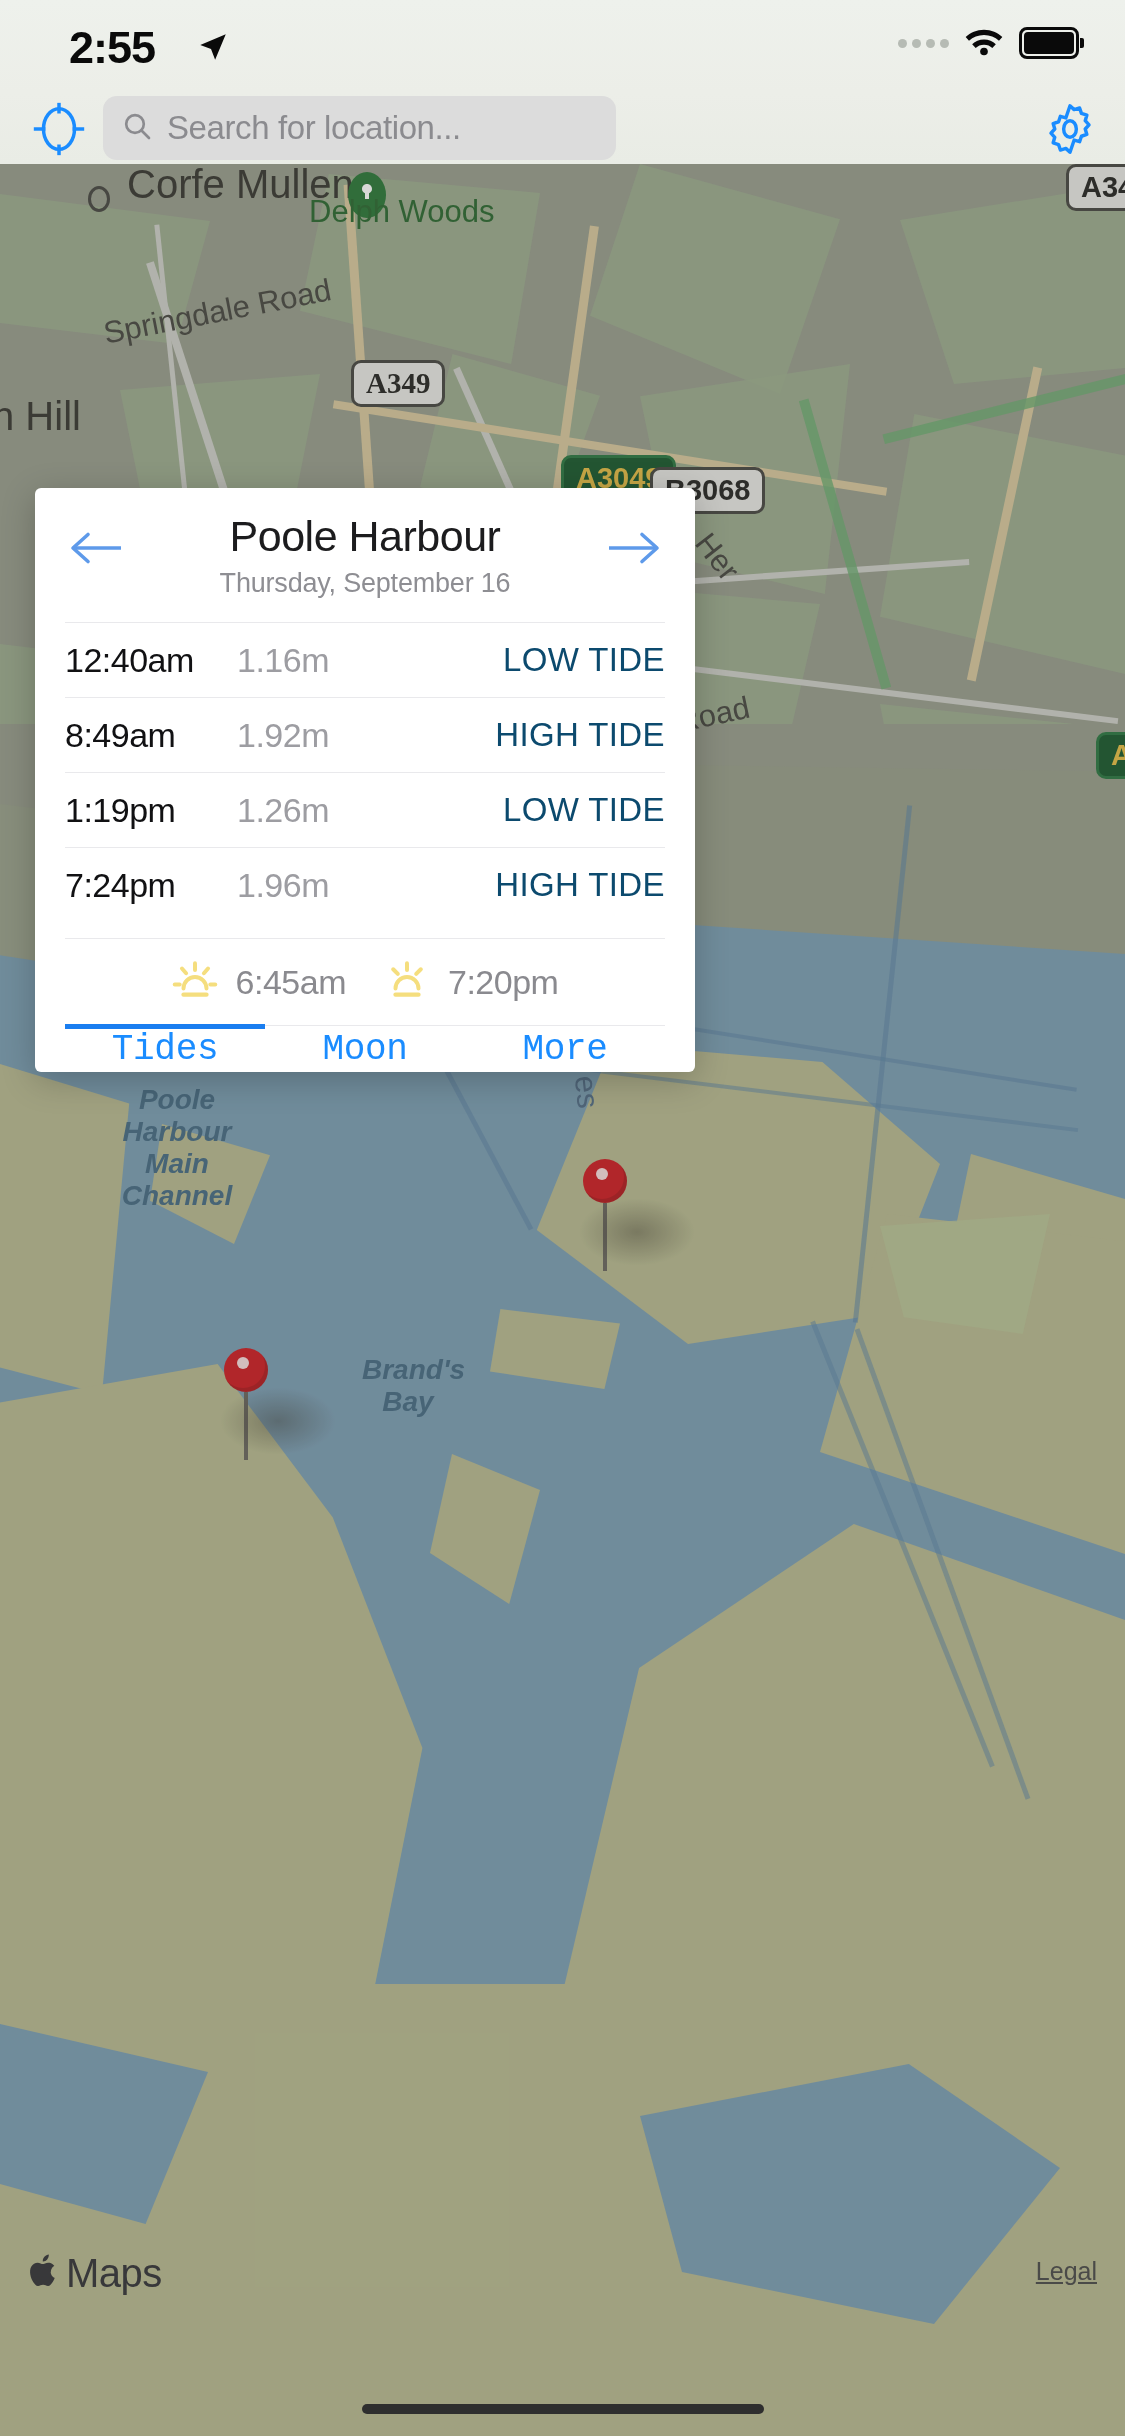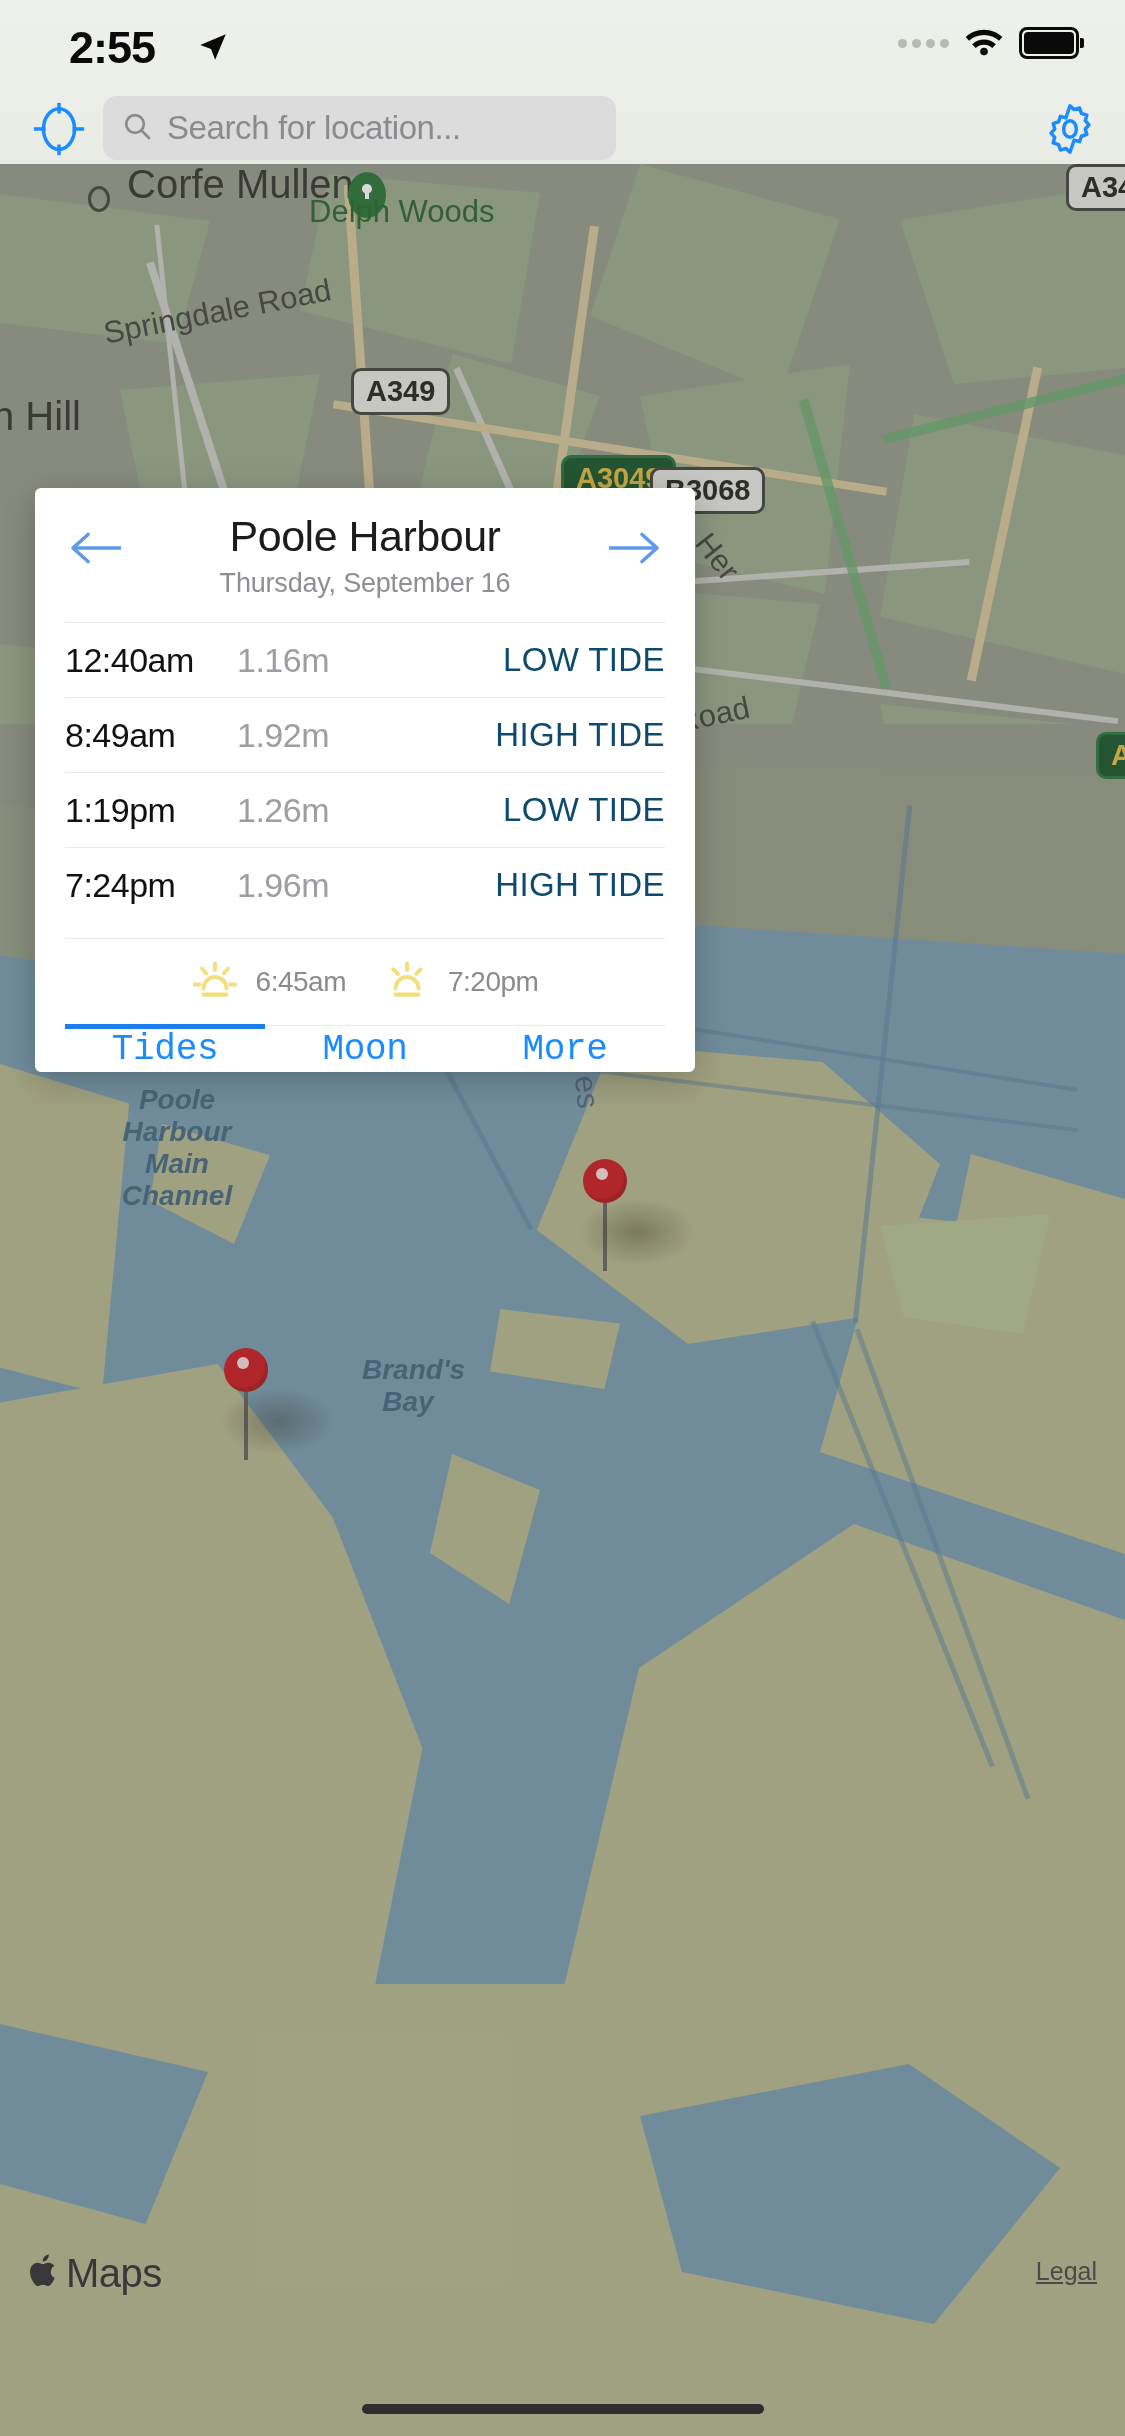--- a/index.html
+++ b/index.html
@@ -117,21 +117,21 @@
   }
   .tide-time{ font-size:34px; color:#111113; letter-spacing:-0.5px; width:160px; }
   .tide-height{ font-size:34px; color:#9d9da2; letter-spacing:-0.5px; margin-left:12px; flex:1 1 auto; }
   .tide-type{ font-size:33px; color:#0c4a6e; letter-spacing:.4px; white-space:nowrap; }
 
   #sun-row{
     margin:0 30px; height:86px; border-top:1px solid #e9e9ec;
     display:flex; align-items:center; justify-content:center; gap:38px;
   }
   .sun-item{ display:flex; align-items:center; gap:18px; }
-  .sun-time{ font-size:28px; color:#8a8a8f; letter-spacing:-0.5px; }
+  .sun-time{ font-size:34px; color:#8a8a8f; letter-spacing:-0.5px; }
 
   #tab-bar{
     margin:0 30px; position:relative; flex:1 1 auto;
     border-top:1px solid #e9e9ec; display:flex; align-items:center;font-family:Liberation Mono, monospace;
   }
   #tab-indicator{ position:absolute; left:0; top:-2px; height:5px; background:#1a7ef0; width:33.33%; }
   .tab{ flex:1 1 0; text-align:center; font-size:36px; color:#1a8cff; letter-spacing:-0.3px; cursor:pointer; }
 </style>
 </head>
 <body>
@@ -208,21 +208,21 @@
   <div class="mlabel" style="left:692px;top:375px;transform:rotate(52deg);">Her</div>
   <div class="mlabel" style="left:570px;top:910px;transform:rotate(84deg);color:#55708a;">es</div>
   <div class="mlabel blue" style="left:112px;top:920px;width:130px;white-space:pre-line;font-size:28px;">Poole
 Harbour
 Main
 Channel</div>
   <div class="mlabel blue" style="left:362px;top:1190px;width:92px;white-space:pre-line;font-size:28px;">Brand's
 Bay</div>
 
   <div class="badge" style="left:1066px;top:0px;">A341</div>
-  <div class="badge" style="left:351px;top:204px;">A349</div>
+  <div class="badge" style="left:351px;top:196px;font-family:Liberation Serif, serif;">A349</div>
   <div class="badge motorway" style="left:561px;top:291px;">A3049</div>
   <div class="badge" style="left:650px;top:303px;">B3068</div>
   <div class="badge motorway" style="left:1096px;top:568px;">A35</div>
 
   <div class="pin" style="left:583px;top:995px;">
     <div class="shadow"></div>
     <div class="head"></div>
     <div class="stick"></div>
   </div>
   <div class="pin" style="left:224px;top:1184px;">

